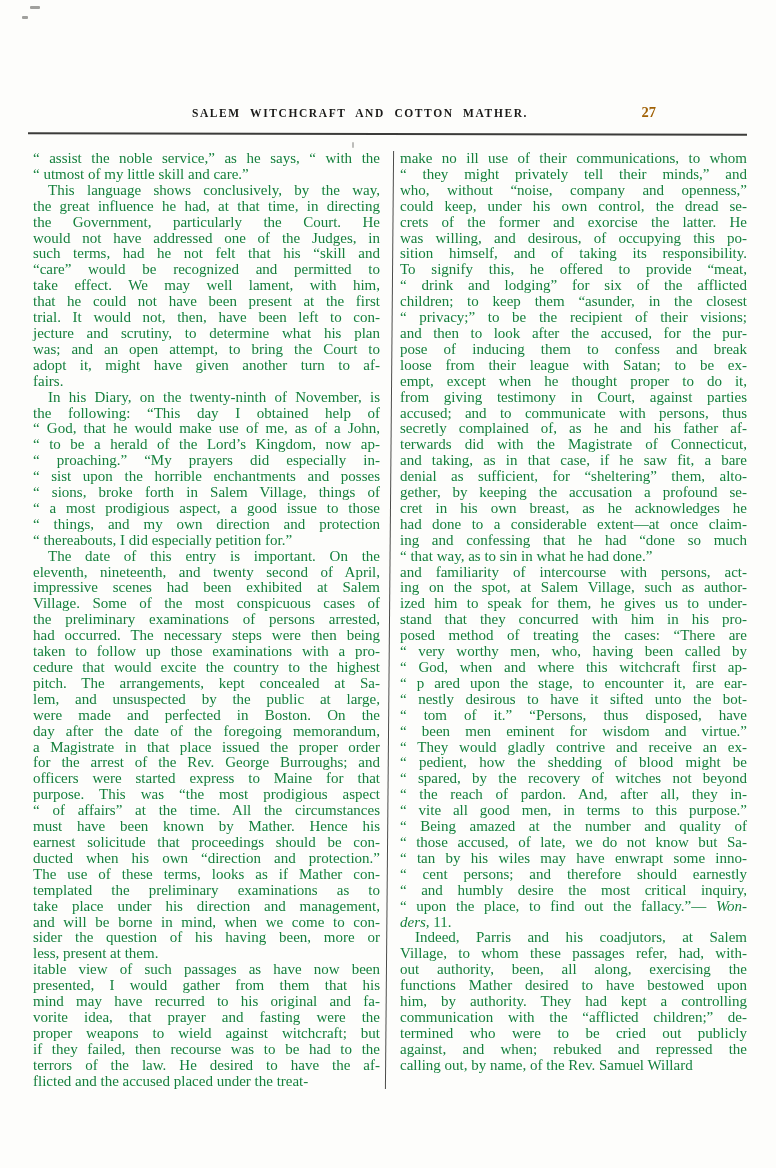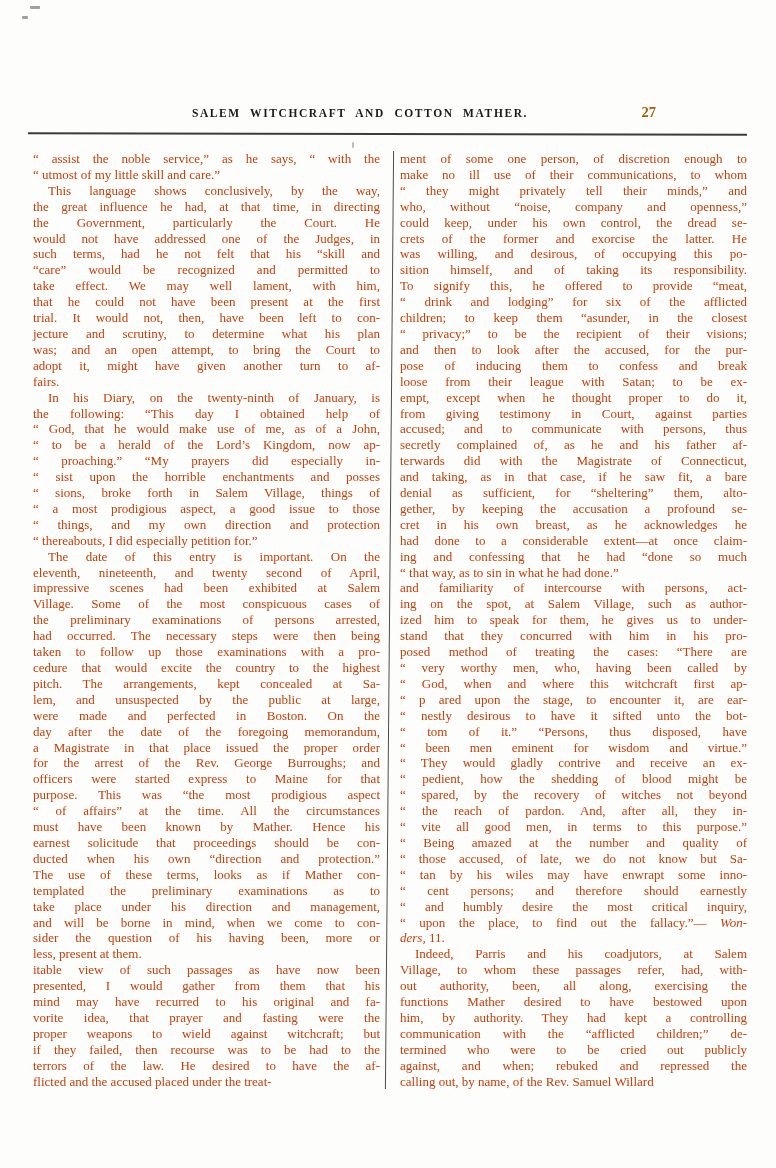--- a/index.html
+++ b/index.html
@@ -28,21 +28,21 @@
   }
   .rule {
     position: absolute; top: 133px; left: 28px; width: 719px; height: 2px;
     background: #3c3c3a;
     transform: rotate(0.12deg);
   }
   .columns {
     position: absolute; top: 151px; left: 33px; width: 714px;
     display: flex; align-items: stretch;
   }
-  .col { font-size: 13px; line-height: 15.9px; color: #c2410c; }
+  .col { font-size: 15px; line-height: 15.9px; color: #15803d; }
   .col-left  { width: 347px; }
   .col-right { flex: 1; }
   .col-divider {
     width: 1px; background: #4c4c4a;
     margin-left: 9px; margin-right: 10px;
     transform: rotate(0.5deg);
   }
   .line { text-align: justify; text-align-last: justify; min-height: 15.9px; }
   .line.para-end { text-align-last: auto; }
   .line.indent { text-indent: 15px; }
@@ -77,21 +77,21 @@
         <div class="line"><span>would not have addressed one of the Judges, in</span></div>
         <div class="line"><span>such terms, had he not felt that his “skill and</span></div>
         <div class="line"><span>“care” would be recognized and permitted to</span></div>
         <div class="line"><span>take effect.  We may well lament, with him,</span></div>
         <div class="line"><span>that he could not have been present at the first</span></div>
         <div class="line"><span>trial.  It would not, then, have been left to con-</span></div>
         <div class="line"><span>jecture and scrutiny, to determine what his plan</span></div>
         <div class="line"><span>was; and an open attempt, to bring the Court to</span></div>
         <div class="line"><span>adopt it, might have given another turn to af-</span></div>
         <div class="line para-end"><span>fairs.</span></div>
-        <div class="line indent"><span>In his Diary, on the twenty-ninth of January, is</span></div>
+        <div class="line indent"><span>In his Diary, on the twenty-ninth of November, is</span></div>
         <div class="line"><span>the following:  “This day I obtained help of</span></div>
         <div class="line"><span>“ God, that he would make use of me, as of a John,</span></div>
         <div class="line"><span>“ to be a herald of the Lord’s Kingdom, now ap-</span></div>
         <div class="line"><span>“ proaching.”  “My prayers did especially in-</span></div>
         <div class="line"><span>“ sist upon the horrible enchantments and posses</span></div>
         <div class="line"><span>“ sions, broke forth in Salem Village, things of</span></div>
         <div class="line"><span>“ a most prodigious aspect, a good issue to those</span></div>
         <div class="line"><span>“ things, and my own direction and protection</span></div>
         <div class="line para-end"><span>“ thereabouts, I did especially petition for.”</span></div>
         <div class="line indent"><span>The date of this entry is important.  On the</span></div>
@@ -124,21 +124,20 @@
         <div class="line"><span>presented, I would gather from them that his</span></div>
         <div class="line"><span>mind may have recurred to his original and fa-</span></div>
         <div class="line"><span>vorite idea, that prayer and fasting were the</span></div>
         <div class="line"><span>proper weapons to wield against witchcraft; but</span></div>
         <div class="line"><span>if they failed, then recourse was to be had to the</span></div>
         <div class="line"><span>terrors of the law.  He desired to have the af-</span></div>
         <div class="line para-end"><span>flicted and the accused placed under the treat-</span></div>
       </div>
     <div class="col-divider"></div>
     <div class="col col-right">
-        <div class="line"><span>ment of some one person, of discretion enough to</span></div>
         <div class="line"><span>make no ill use of their communications, to whom</span></div>
         <div class="line"><span>“ they might privately tell their minds,” and</span></div>
         <div class="line"><span>who, without “noise, company and openness,”</span></div>
         <div class="line"><span>could keep, under his own control, the dread se-</span></div>
         <div class="line"><span>crets of the former and exorcise the latter.  He</span></div>
         <div class="line"><span>was willing, and desirous, of occupying this po-</span></div>
         <div class="line"><span>sition himself, and of taking its responsibility.</span></div>
         <div class="line"><span>To signify this, he offered to provide “meat,</span></div>
         <div class="line"><span>“ drink and lodging” for six of the afflicted</span></div>
         <div class="line"><span>children; to keep them “asunder, in the closest</span></div>

